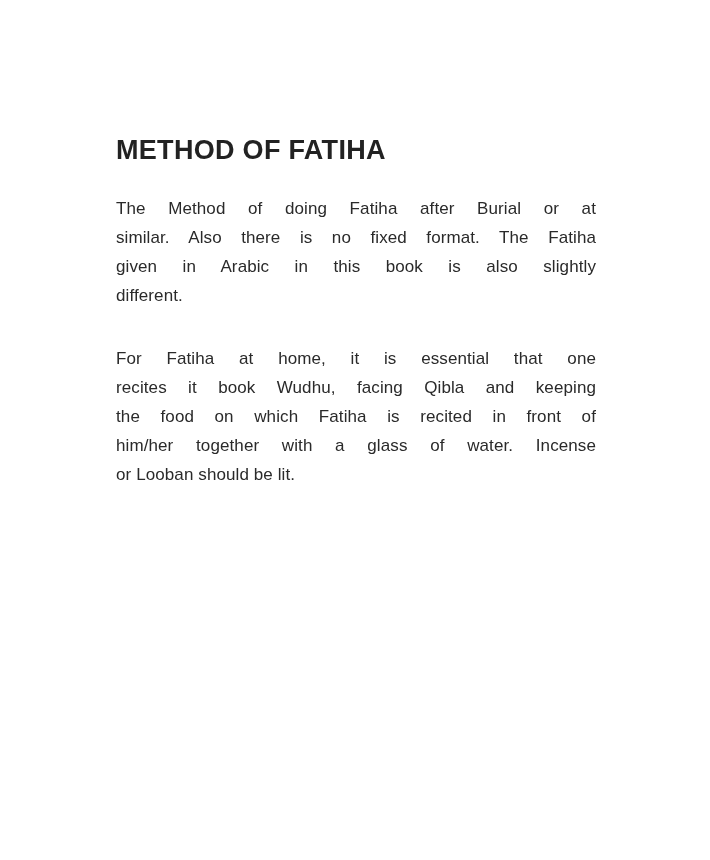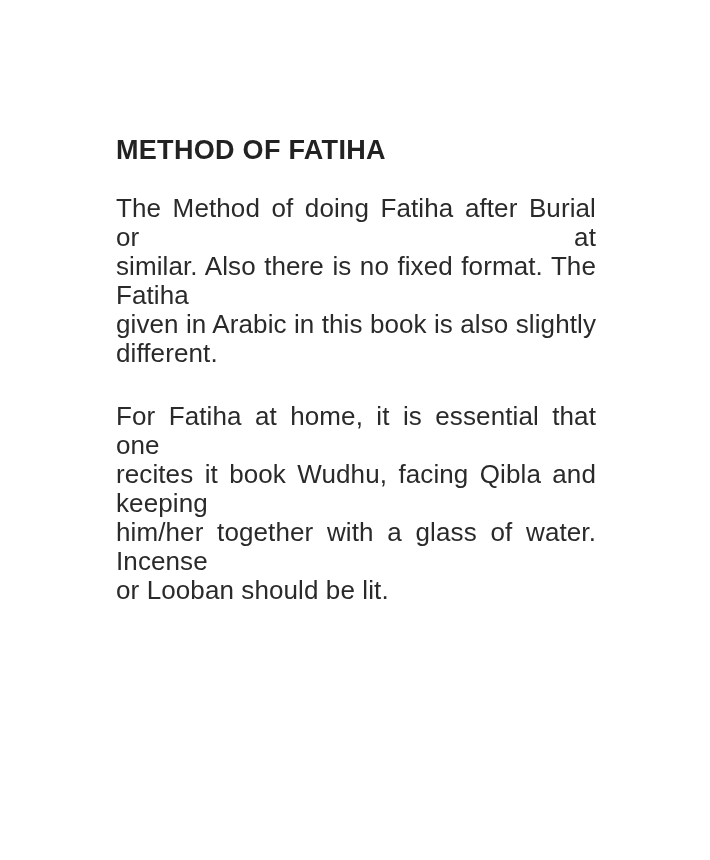--- a/index.html
+++ b/index.html
@@ -30,21 +30,21 @@
     letter-spacing: 0.3px;
     color: #222222;
   }
   .para {
     margin: 0 0 34px 0;
   }
   .para:last-child {
     margin-bottom: 12px;
   }
   .line {
-    font-size: 26px;
+    font-size: 17px;
     line-height: 29px;
     letter-spacing: 0.1px;
     text-align: justify;
     
     text-align-last: justify;
     white-space: normal;
   }
   .line.last {
     text-align: right;
     text-align-last: left;
@@ -61,18 +61,19 @@
     <div class="para">
       <div class="line">The Method of doing Fatiha after Burial or at</div>
       <div class="line">similar. Also there is no fixed format. The Fatiha</div>
       <div class="line">given in Arabic in this book is also slightly</div>
       <div class="line last">different.</div>
     </div>
 
     <div class="para">
       <div class="line">For Fatiha at home, it is essential that one</div>
       <div class="line">recites it book Wudhu, facing Qibla and keeping</div>
+      <div class="line">the food on which Fatiha is recited in front of</div>
       <div class="line">him/her together with a glass of water. Incense</div>
       <div class="line last">or Looban should be lit.</div>
     </div>
 
   </div>
 </div>
 
 </body></html>

